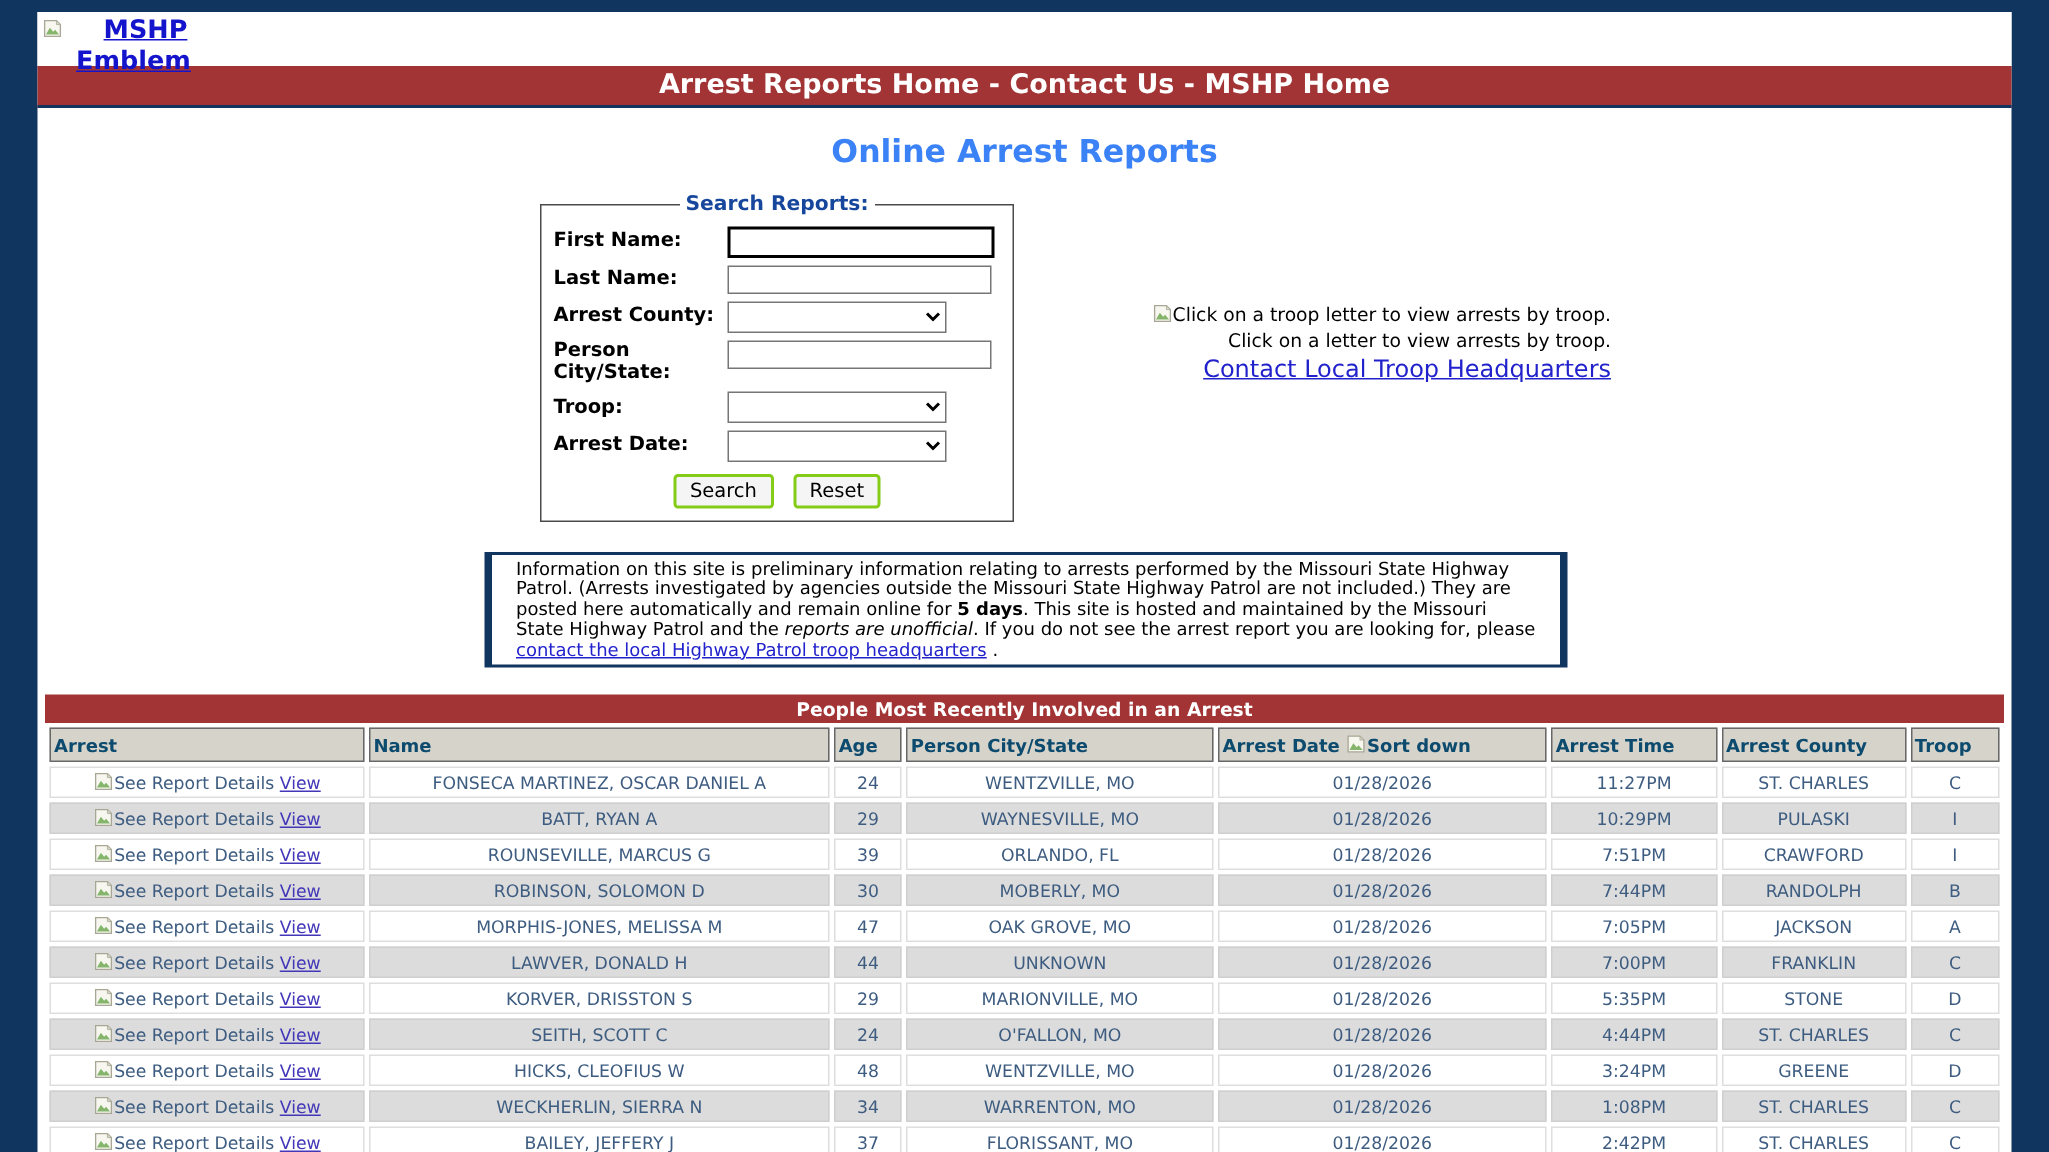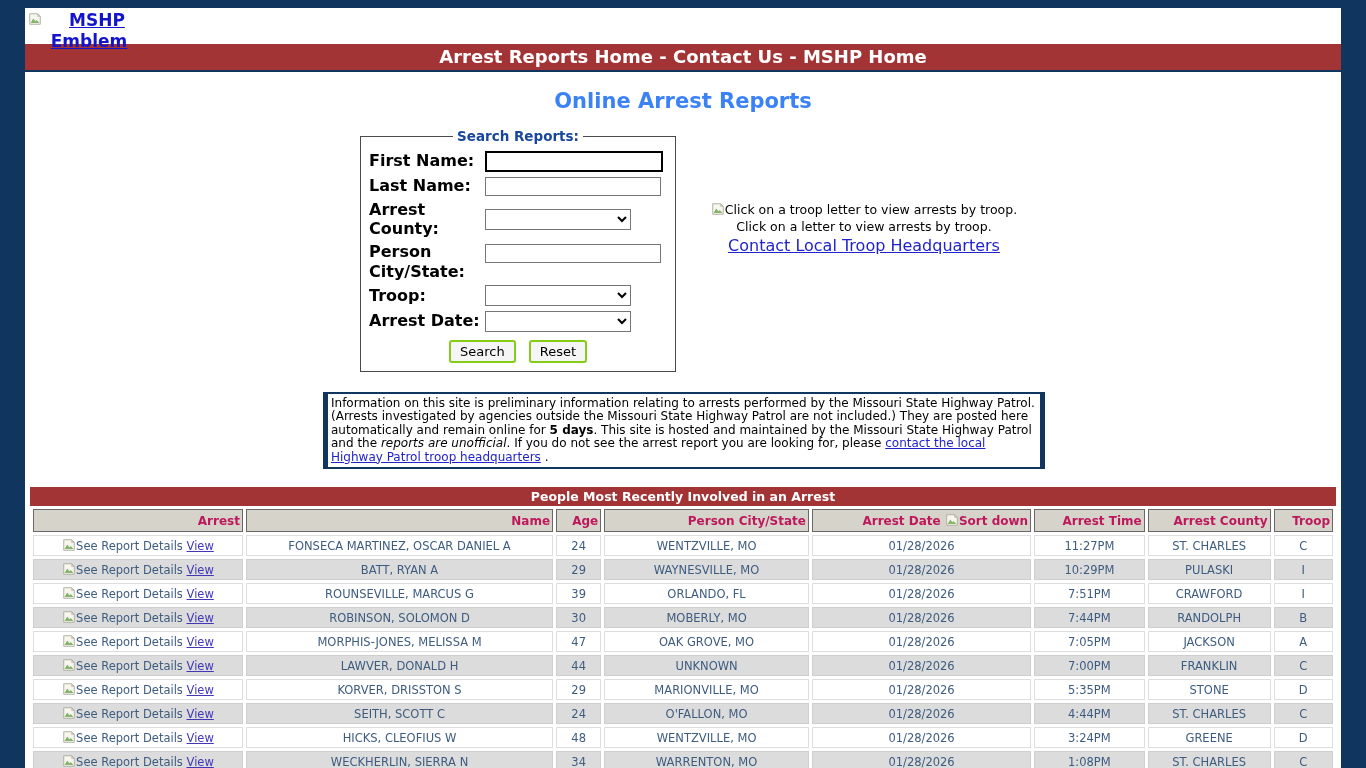--- a/index.html
+++ b/index.html
@@ -32,71 +32,71 @@
   }
   .navbar a { color: #fff; text-decoration: none; cursor: pointer; }
 
   
   .page-title {
     text-align: center; color: #3b82f6; font-size: 21px; font-weight: bold;
     margin: 17px 0 13px 0; font-family: "DejaVu Sans", sans-serif;
   }
 
   
-  .form-zone { display: flex; align-items: flex-start; }
+  .form-zone { display: flex; align-items: flex-start; gap: 40px; }
   fieldset.search-box {
     margin: 2px 0 0 335px; width: 316px; border: 1px solid #4a4a4a;
     padding: 2px 6px 8px 6px;
   }
   fieldset.search-box legend {
     margin: 0 auto; padding: 0 4px; color: #17479c; font-weight: bold; font-size: 13.5px;
   }
   .f-row { display: flex; align-items: center; margin: 4px 2px; }
   .f-row.top-align { align-items: flex-start; }
-  .f-label { width: 116px; font-weight: bold; font-size: 16px; color: #000; line-height: 1.2; flex: none; }
+  .f-label { width: 116px; font-weight: bold; font-size: 13px; color: #000; line-height: 1.2; flex: none; }
   .f-ctrl input[type=text] {
     width: 176px; height: 19px; border: 1px solid #767676; font-size: 12px; padding: 1px 3px;
     background: #fff;
   }
   .f-ctrl input[type=text].focused { border: 2px solid #000; height: 21px; width: 178px; }
   .f-ctrl select { width: 146px; height: 21px; border: 1px solid #767676; background: #fff; font-size: 12px; }
   .btn-row { text-align: center; margin-top: 8px; }
   .btn {
     font-size: 13px; color: #000; background: #f5f5f5;
     border: 2px solid #84cc16; border-radius: 3px; padding: 2px 9px; margin: 0 4px;
     font-family: "DejaVu Sans", sans-serif; cursor: pointer;
   }
 
   
-  .troop-panel { margin: 76px 0 0 18px; width: 340px; text-align: center; font-size: 12.5px; color: #000; }
+  .troop-panel { margin: 76px 0 0 18px; width: 340px; text-align: right; font-size: 12.5px; color: #000; }
   .troop-panel .line { margin-bottom: 2px; }
   .troop-link { color: #2222cc; text-decoration: underline; font-size: 16px; cursor: pointer; }
 
   
   .notice {
     margin: 20px 0 0 298px; width: 722px;
     border: 2px solid #10355e; border-left-width: 5px; border-right-width: 5px;
-    padding: 3px 3px; font-size: 12px; line-height: 13.5px; color: #000;
+    padding: 3px 16px; font-size: 12px; line-height: 13.5px; color: #000;
   }
   .notice a { color: #2222cc; text-decoration: underline; cursor: pointer; }
 
   
   .tbl-banner {
     margin: 18px 5px 0 5px; background: #a23435; color: #fff; text-align: center;
     font-size: 12.5px; font-weight: bold; padding: 2px 0;
   }
 
   
   table.arrest-table {
     margin: 0 5px; width: 1306px; table-layout: fixed;
     border-collapse: separate; border-spacing: 3px; background: #fff;
   }
   table.arrest-table th {
-    background: #d6d3ca; border: 1px solid #686868; color: #be185d;
-    font-size: 12px; font-weight: bold; padding: 3px 2px; text-align: right;
+    background: #d6d3ca; border: 1px solid #686868; color: #0c4a6e;
+    font-size: 12px; font-weight: bold; padding: 3px 2px; text-align: left;
     overflow: hidden; white-space: nowrap;
   }
   table.arrest-table td {
     font-size: 11.5px; line-height: 14px; color: #3d5c80; text-align: center;
     padding: 2px 2px; border: 1px solid #dedede; background: #fff;
     overflow: hidden; white-space: nowrap;
   }
   table.arrest-table tr.alt td { background: #dcdcdc; border-color: #cfcfcf; }
   td.arrest-cell { color: #333; font-size: 12px; }
   .view-link { color: #4237b8; text-decoration: underline; cursor: pointer; }

